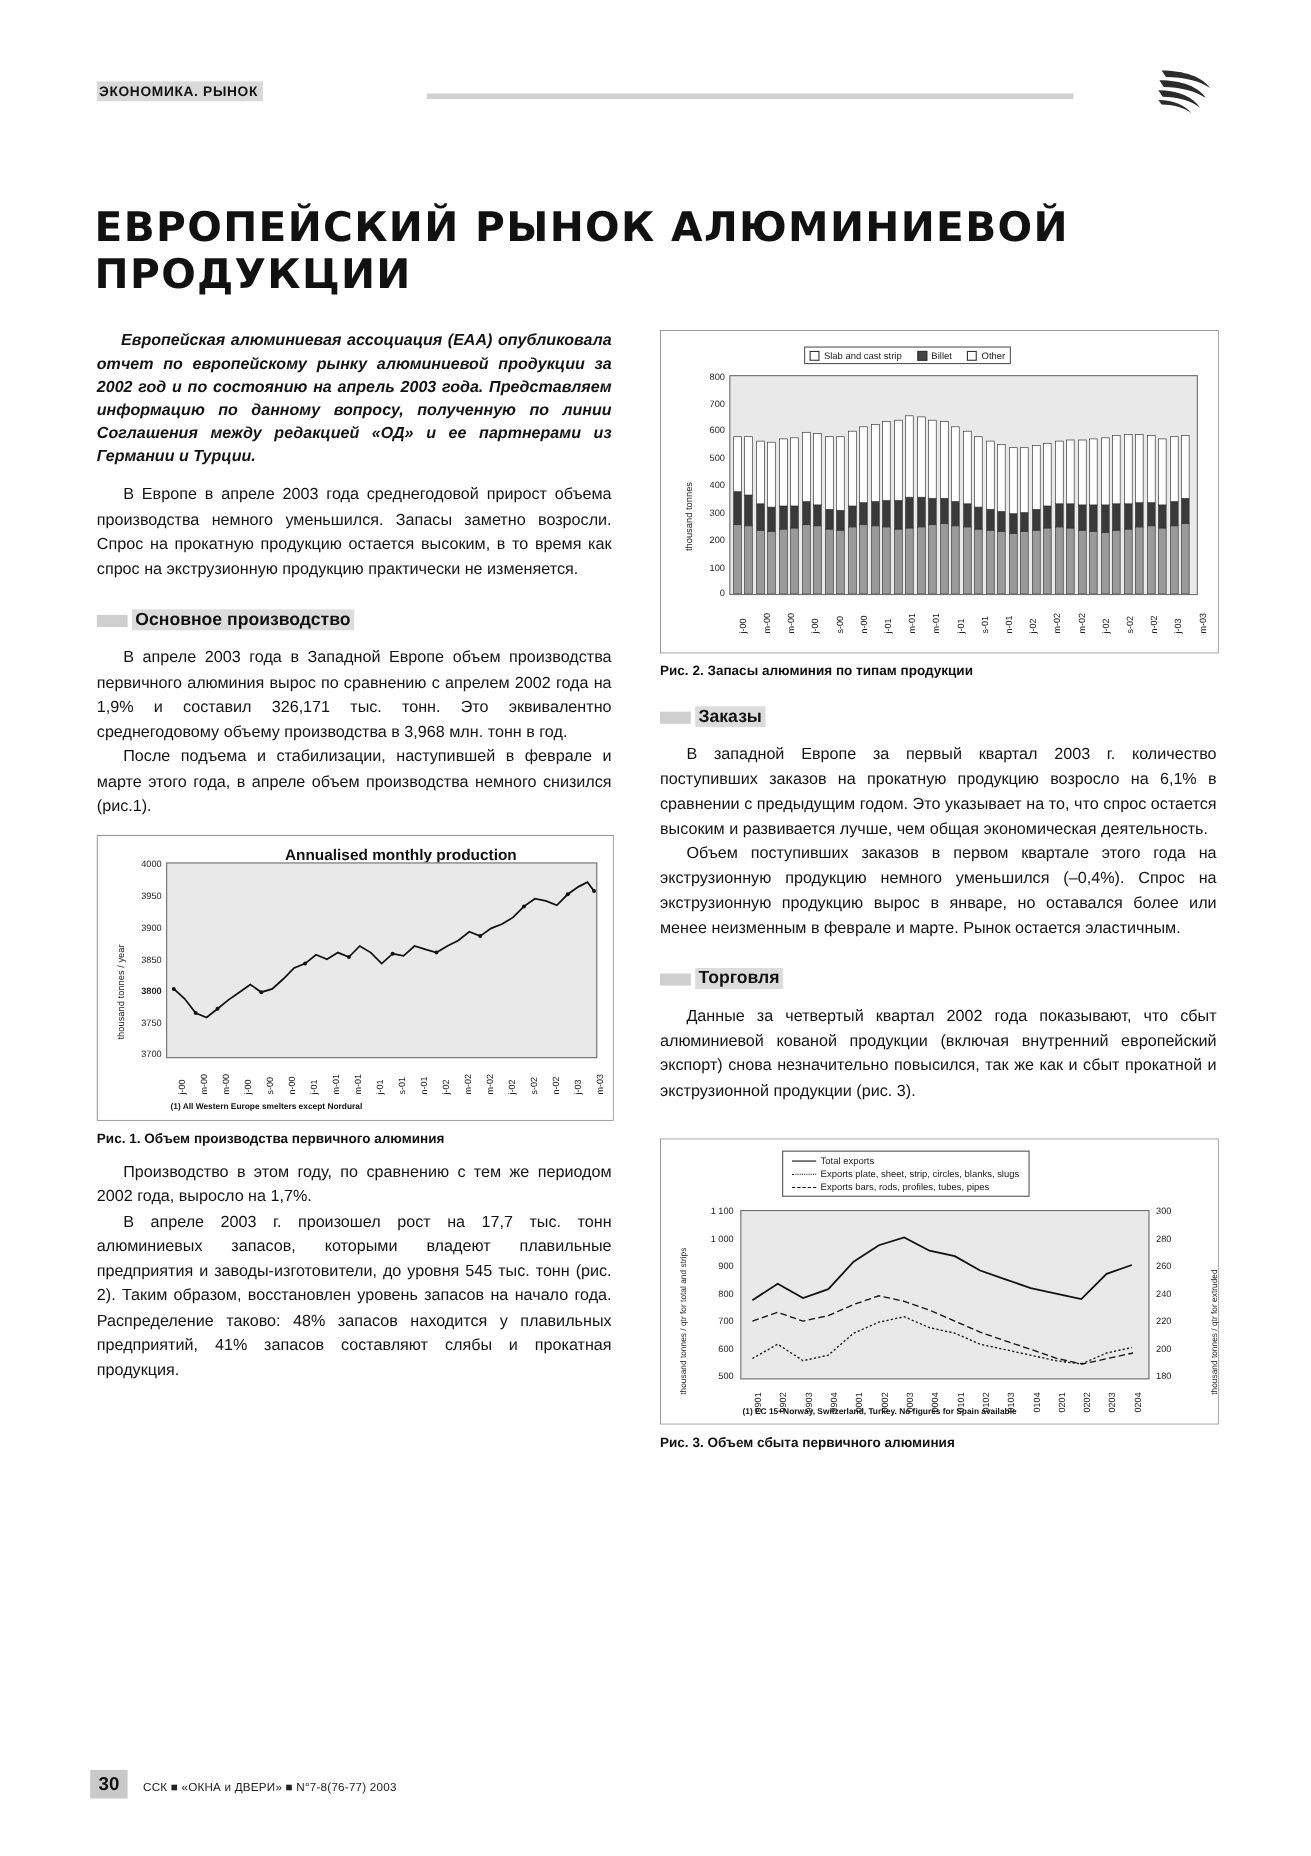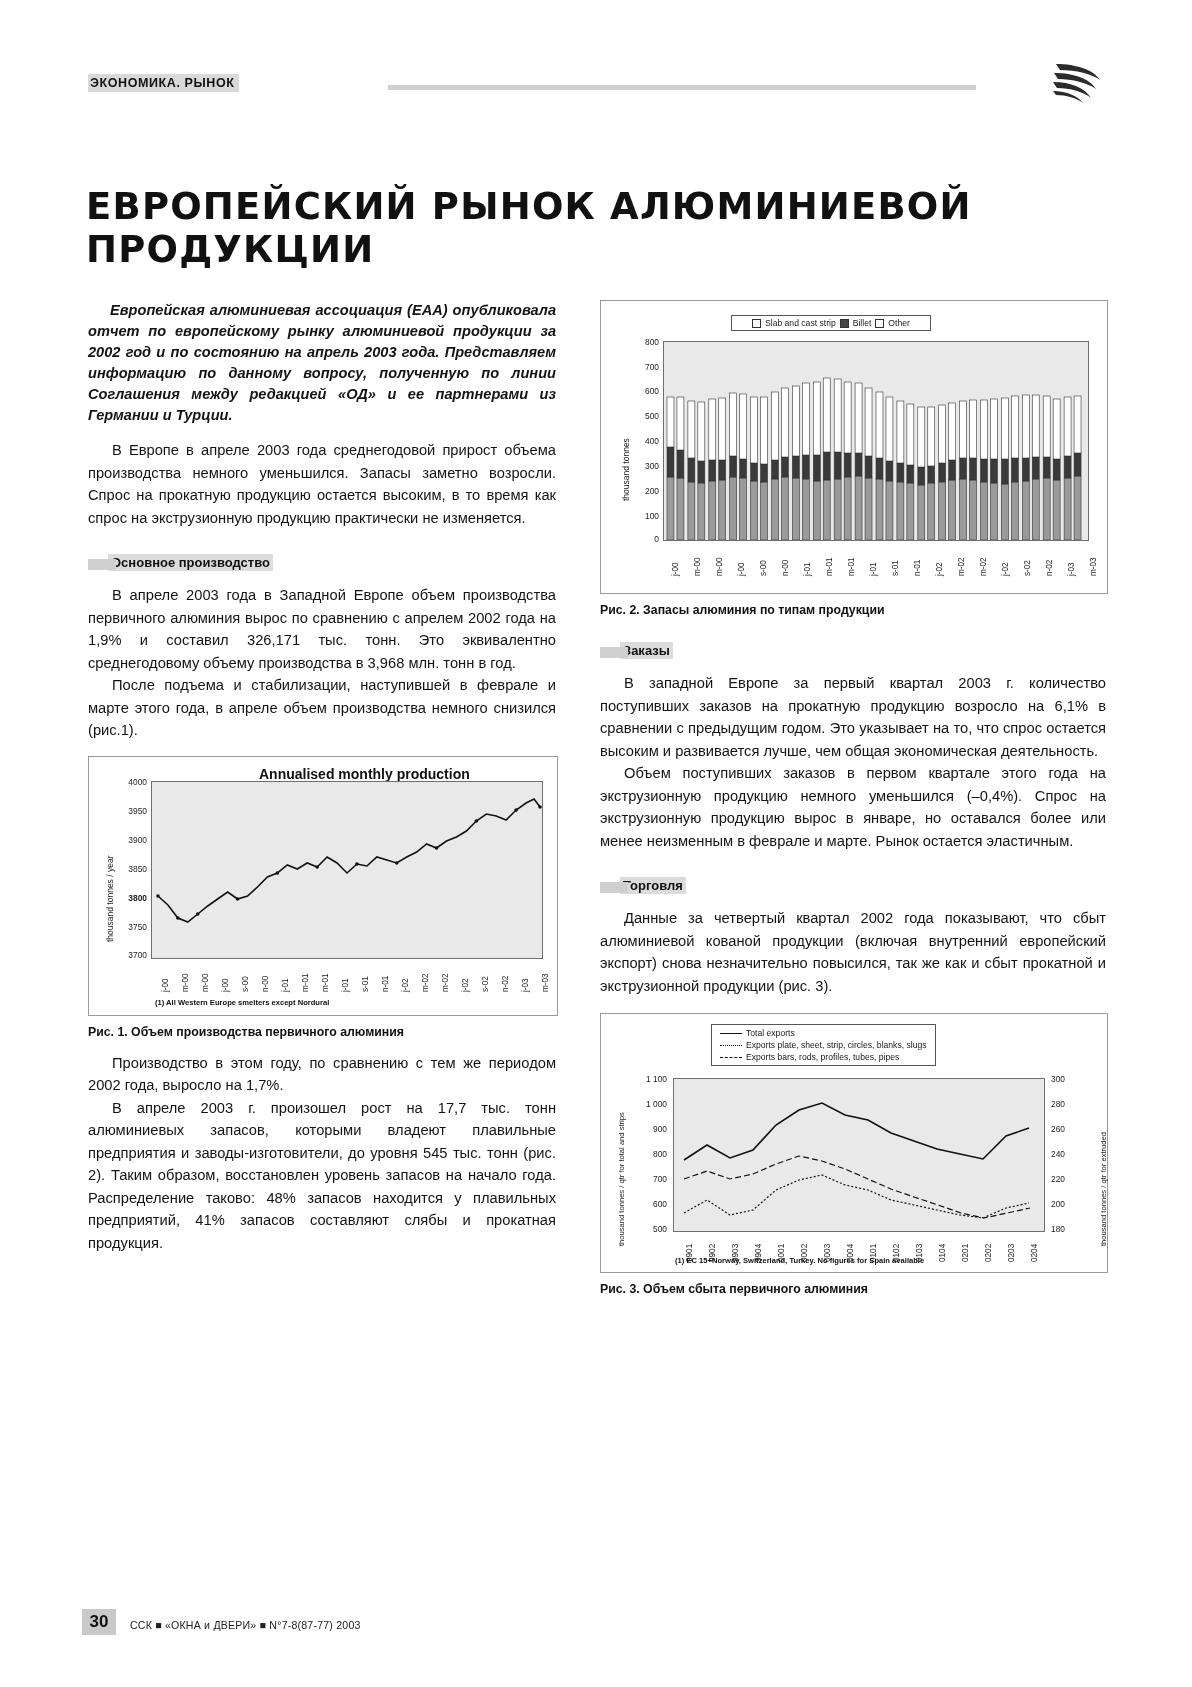--- a/index.html
+++ b/index.html
@@ -16,34 +16,34 @@
   .title{position:absolute;left:86px;top:185px;width:1020px;font-size:37px;font-weight:bold;letter-spacing:1.2px;color:#111;font-family:"DejaVu Sans",sans-serif;}
 
   
   .col-l{position:absolute;left:88px;top:300px;width:468px;}
   .col-r{position:absolute;left:600px;top:300px;width:506px;}
 
   .lead{font-size:14.6px;line-height:21px;font-style:italic;font-weight:bold;text-align:justify;text-indent:22px;color:#141414;}
   p.body{font-size:14.7px;line-height:22.5px;text-align:justify;text-indent:24px;margin:0 0 0 0;color:#141414;}
   p.body.gap{margin-top:13px;}
 
-  .subhead{margin:26px 0 14px 0;font-size:13px;font-weight:bold;color:#111;position:relative;padding-left:20px;}
+  .subhead{margin:26px 0 14px 0;font-size:16px;font-weight:bold;color:#111;position:relative;padding-left:32px;}
   .subhead .bar{position:absolute;left:0;top:4px;width:28px;height:11px;background:#cfcfcf;}
   .subhead span.t{background:#dcdcdc;padding:1px 3px;}
 
   
   .fig{border:1px solid #9a9a9a;background:#fff;position:relative;}
   .figcap{font-size:12.3px;font-weight:bold;color:#111;margin-top:9px;}
 
   .chartbox{position:relative;width:100%;height:100%;background:#fff;}
   .plot{position:absolute;background:#e9e9e9;border:1px solid #6f6f6f;}
   .ylab{position:absolute;font-size:8.5px;color:#222;transform:rotate(-90deg);transform-origin:left top;white-space:nowrap;}
   .ytick{position:absolute;font-size:8.4px;color:#222;text-align:right;}
   .xtick{position:absolute;font-size:8.2px;color:#222;white-space:nowrap;transform:rotate(-90deg);transform-origin:left top;}
-  .legend{position:absolute;border:1px solid #555;background:#fff;display:flex;align-items:center;gap:4px;padding:2px 20px;font-size:8.6px;}
+  .legend{position:absolute;border:1px solid #555;background:#fff;display:flex;align-items:center;gap:14px;padding:2px 4px;font-size:8.6px;}
   .legend .itm{display:flex;align-items:center;gap:4px;white-space:nowrap;}
   .sw{width:7px;height:7px;border:1px solid #333;display:inline-block;}
   .charttitle{position:absolute;font-size:14px;font-weight:bold;color:#111;}
   .note{position:absolute;font-size:7.6px;font-weight:bold;color:#111;}
   .lline{display:inline-block;width:22px;height:0;border-top:1.4px solid #111;}
   .lline.dot{border-top:1.2px dotted #111;}
   .lline.dash{border-top:1.2px dashed #111;}
 
   
   .pgnum{position:absolute;left:82px;bottom:52px;width:34px;height:26px;background:#c9c9c9;color:#111;font-size:17px;font-weight:bold;display:flex;align-items:center;justify-content:center;}
@@ -340,21 +340,21 @@
     <p class="body">В западной Европе за первый квартал 2003 г. количество поступивших заказов на прокатную продукцию возросло на 6,1% в сравнении с предыдущим годом. Это указывает на то, что спрос остается высоким и развивается лучше, чем общая экономическая деятельность.</p>
     <p class="body">Объем поступивших заказов в первом квартале этого года на экструзионную продукцию немного уменьшился (–0,4%). Спрос на экструзионную продукцию вырос в январе, но оставался более или менее неизменным в феврале и марте. Рынок остается эластичным.</p>
 
     <div class="subhead">
       <span class="bar"></span>
       <span class="t">Торговля</span>
     </div>
 
     <p class="body">Данные за четвертый квартал 2002 года показывают, что сбыт алюминиевой кованой продукции (включая внутренний европейский экспорт) снова незначительно повысился, так же как и сбыт прокатной и экструзионной продукции (рис. 3).</p>
 
-    <div class="fig" style="margin-top:16px;width:506px;height:258px;">
+    <div class="fig" style="margin-top:32px;width:506px;height:258px;">
       <div class="chartbox">
         <div class="legend" style="left:110px;top:10px;flex-direction:column;align-items:flex-start;gap:2px;padding:3px 8px;">
           <span class="itm">
               <span class="lline"></span>
               <span>Total exports</span>
             </span>
           <span class="itm">
               <span class="lline dot"></span>
               <span>Exports plate, sheet, strip, circles, blanks, slugs</span>
             </span>
@@ -408,14 +408,14 @@
         <div class="xtick" style="left:406px;top:248px;">0203</div>
         <div class="xtick" style="left:429px;top:248px;">0204</div>
 
         <div class="note" style="left:74px;top:242px;">(1) EC 15+Norway, Switzerland, Turkey. No figures for Spain available</div>
       </div>
     </div>
     <div class="figcap">Рис. 3. Объем сбыта первичного алюминия</div>
   </div>
 
   <div class="pgnum">30</div>
-  <div class="foot">ССК ■ «ОКНА и ДВЕРИ» ■ N°7-8(87-77) 2003</div>
+  <div class="foot">ССК ■ «ОКНА и ДВЕРИ» ■ N°7-8(76-77) 2003</div>
 </div>
 
 </body></html>

